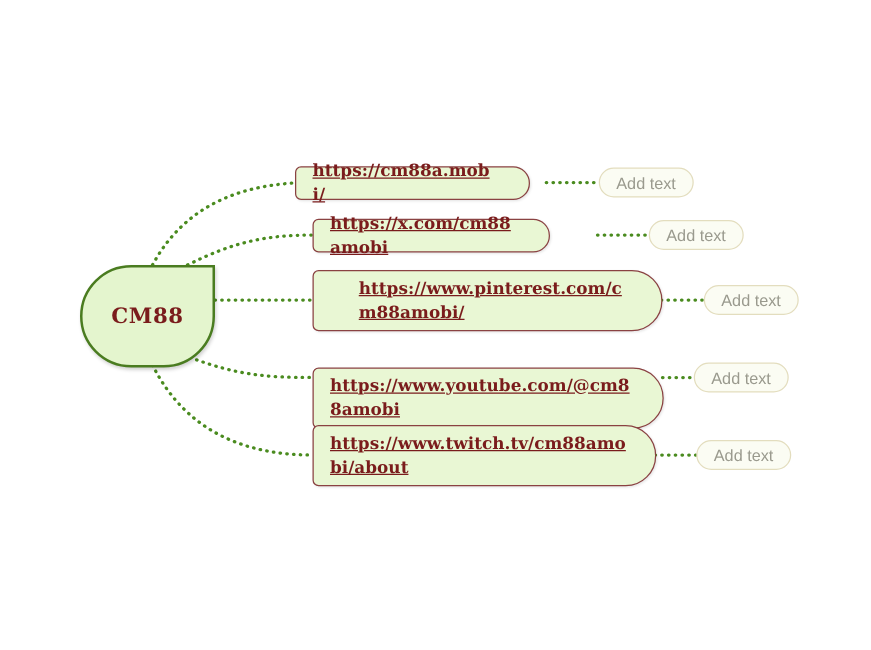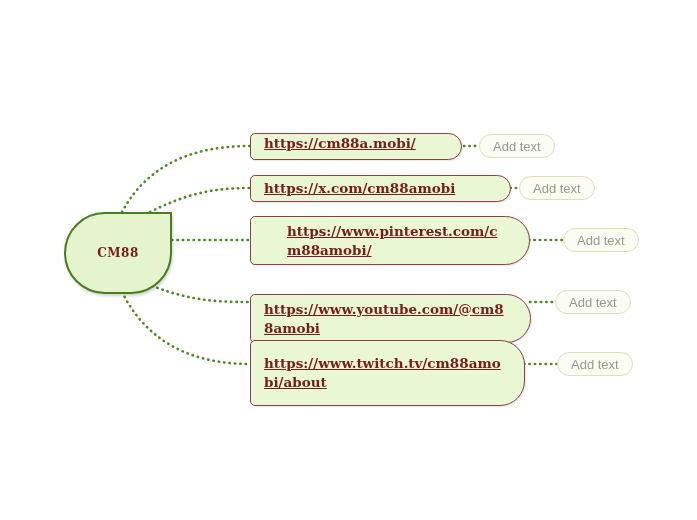--- a/index.html
+++ b/index.html
@@ -42,21 +42,21 @@
     border-top-right-radius: 0px;
     box-sizing: border-box;
     display: flex;
     align-items: center;
     justify-content: center;
     box-shadow: 1px 2px 3px rgba(0,0,0,0.18);
   }
   .root-label {
     font-family: "DejaVu Serif", "Liberation Serif", serif;
     font-weight: bold;
-    font-size: 12px;
+    font-size: 17px;
     color: #7a1c1c;
     letter-spacing: 0.5px;
     white-space: nowrap;
   }
 
   
   .url-node {
     position: absolute;
     background: #e9f7d4;
     border: 1px solid #8a4242;
@@ -120,29 +120,29 @@
       <path d="M 529 240 L 563 240"></path>
       <path d="M 530 302 L 555 302"></path>
       <path d="M 524 364 L 557 364"></path>
     </g>
   </svg>
 
   <div class="root-node">
     <span class="root-label">CM88</span>
   </div>
 
-  <div class="url-node" style="left:250px; top:133px; width:212px; height:27px;
-              border-radius:5px 14px 14px 5px;align-items:flex-end;">
+  <div class="url-node" style="left:236px; top:133px; width:188px; height:27px;
+              border-radius:5px 14px 14px 5px;">
     <span class="url-label">https://cm88a.mobi/</span>
   </div>
   <div class="add-node" style="left:479px; top:134px;">
     <span class="add-label">Add text</span>
   </div>
 
-  <div class="url-node" style="left:250px; top:175px; width:261px; height:27px;
+  <div class="url-node" style="left:250px; top:175px; width:190px; height:27px;
               border-radius:5px 14px 14px 5px;">
     <span class="url-label">https://x.com/cm88amobi</span>
   </div>
   <div class="add-node" style="left:519px; top:176px;">
     <span class="add-label">Add text</span>
   </div>
 
   <div class="url-node" style="left:250px; top:216px; width:280px; height:49px;
               border-radius:5px 25px 25px 5px;padding-left:36px;">
     <span class="url-label">https://www.pinterest.com/cm88amobi/</span>
@@ -152,21 +152,21 @@
   </div>
 
   <div class="url-node" style="left:250px; top:278px; width:281px; height:49px;
               border-radius:5px 25px 25px 5px;margin-top:16px;">
     <span class="url-label">https://www.youtube.com/@cm88amobi</span>
   </div>
   <div class="add-node" style="left:555px; top:290px;">
     <span class="add-label">Add text</span>
   </div>
 
-  <div class="url-node" style="left:250px; top:340px; width:275px; height:66px;
+  <div class="url-node" style="left:250px; top:340px; width:275px; height:49px;
               border-radius:5px 25px 25px 5px;">
     <span class="url-label">https://www.twitch.tv/cm88amobi/about</span>
   </div>
   <div class="add-node" style="left:557px; top:352px;">
     <span class="add-label">Add text</span>
   </div>
 
 </div>
 
 </body></html>

